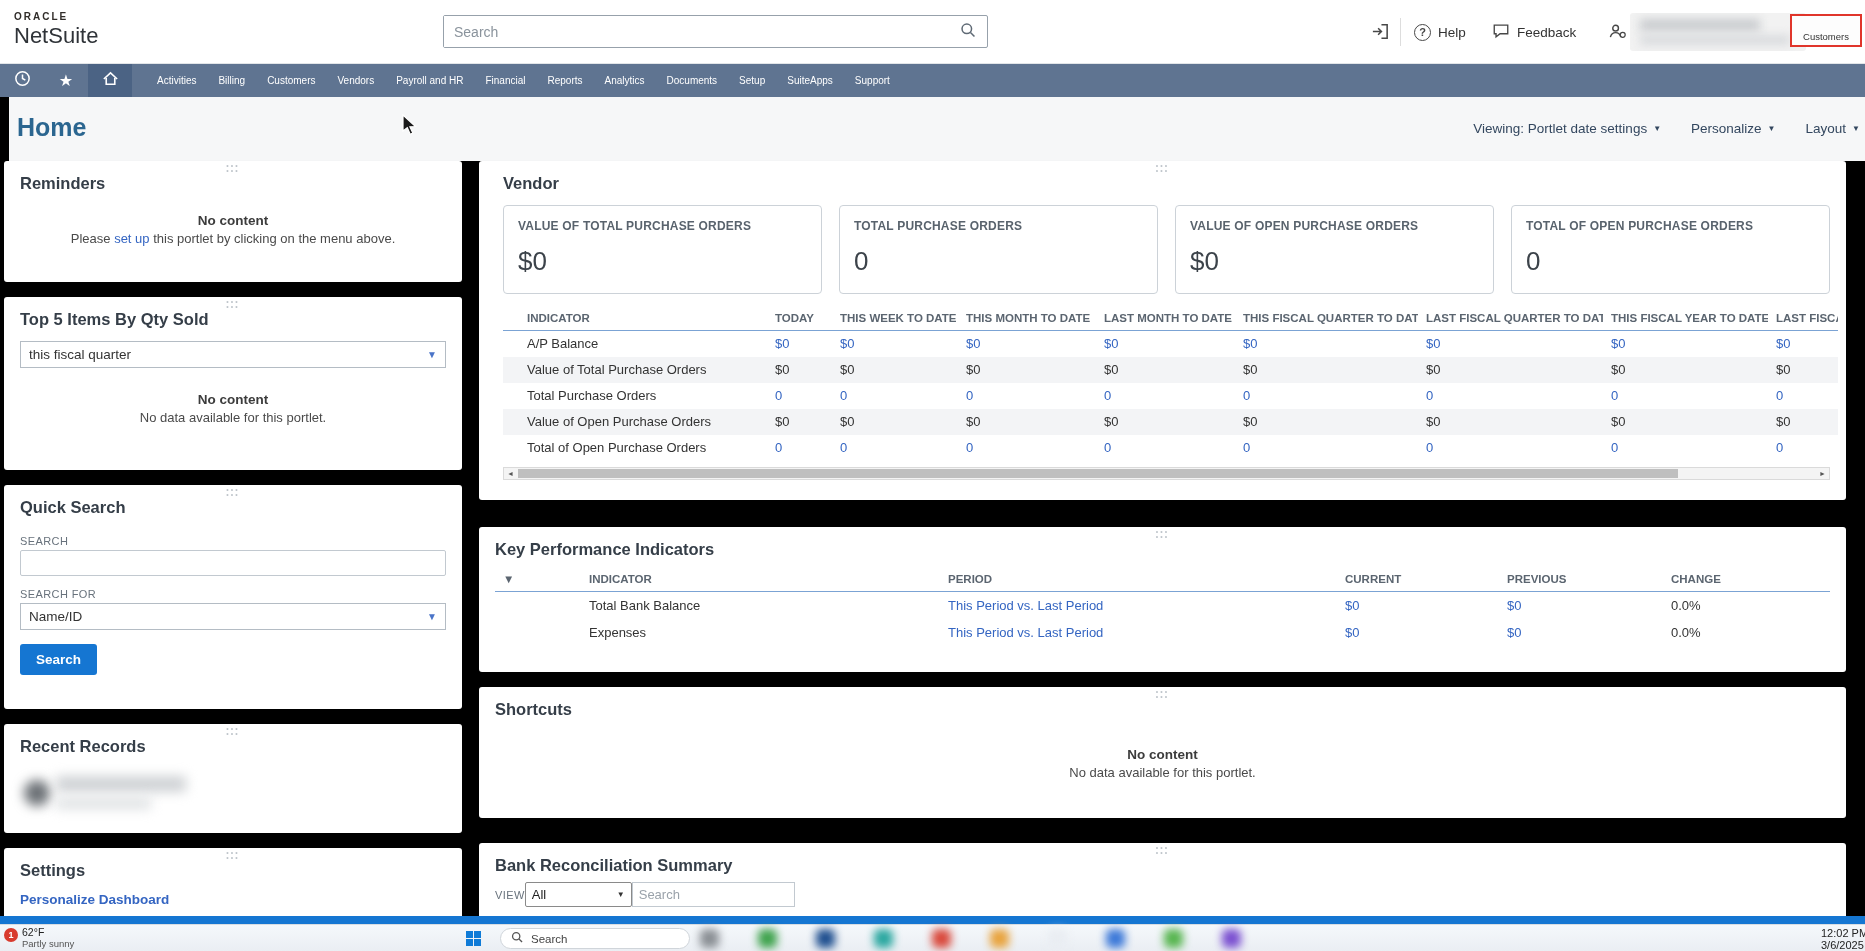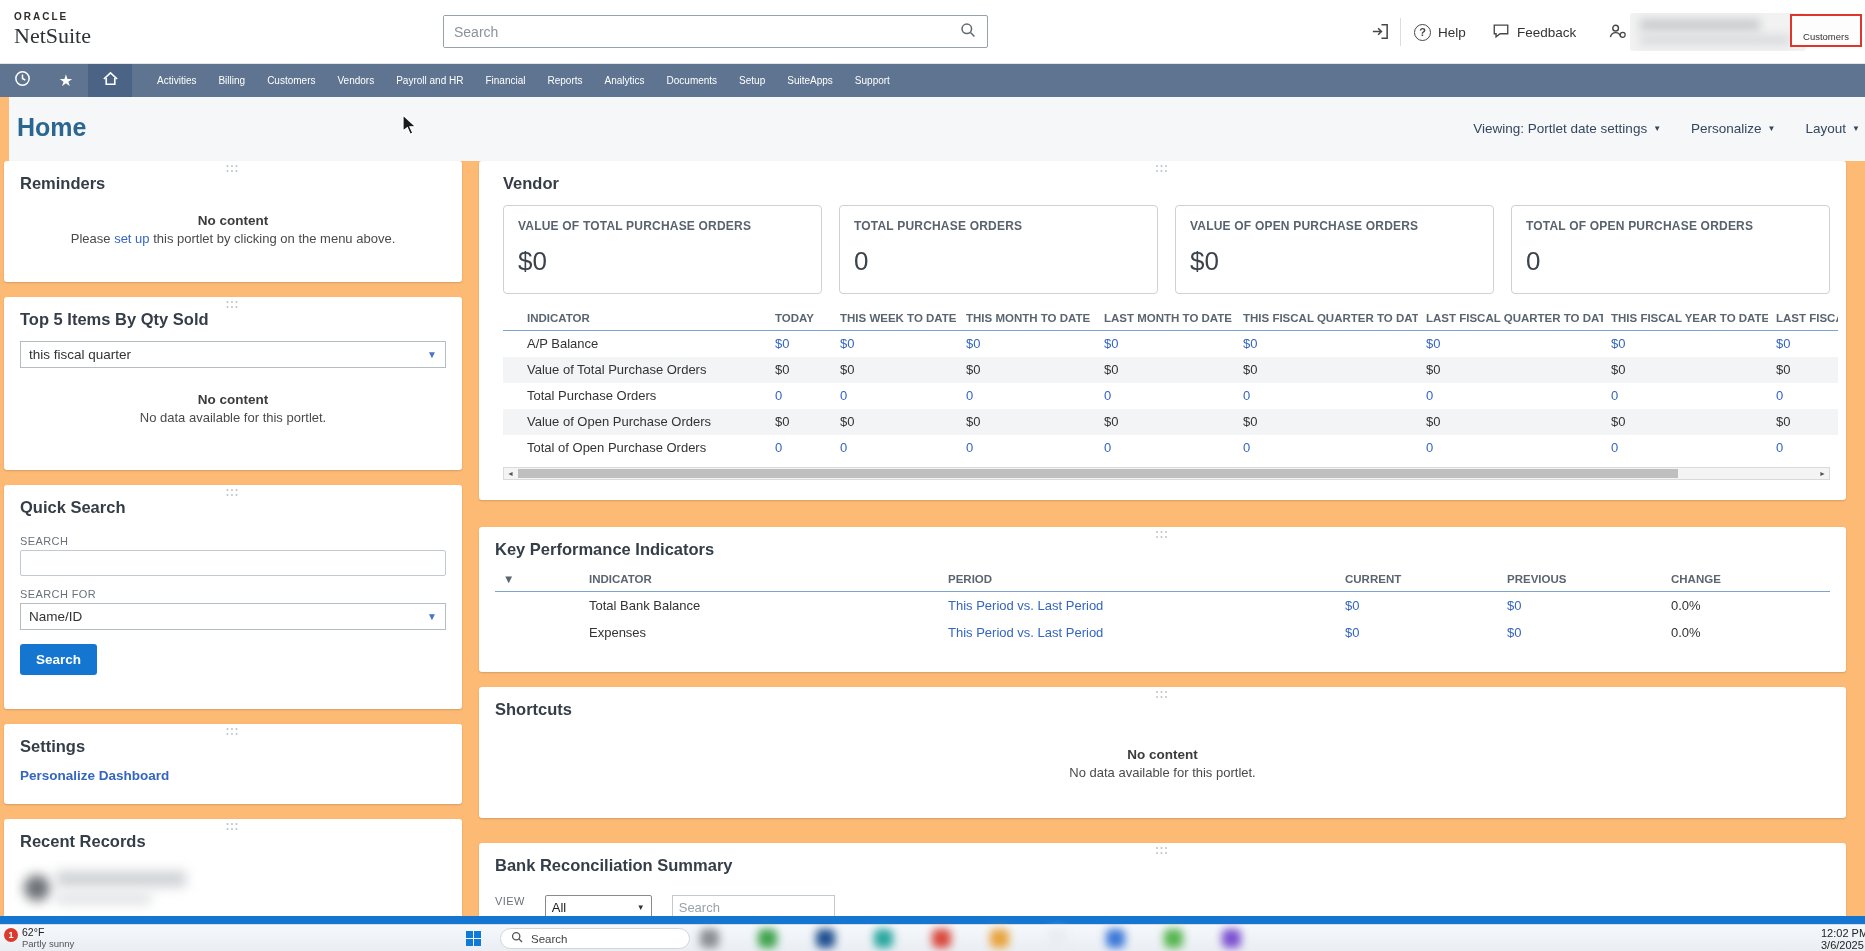--- a/index.html
+++ b/index.html
@@ -1,24 +1,24 @@
 <!DOCTYPE html>
 <html><head>
 <meta charset="utf-8">
 <style>
   * { box-sizing: border-box; margin: 0; padding: 0; }
   html,body { width:1865px; height:951px; }
   body { font-family:"Liberation Sans", sans-serif; background:#ebedee; }
-  .screen { position:relative; width:1865px; height:951px; overflow:hidden; background:#fdba74; }
+  .screen { position:relative; width:1865px; height:951px; overflow:hidden; background:#000000; }
 
   
   .topbar { position:absolute; top:0; left:0; width:1865px; height:64px; background:#fff; border-bottom:1px solid #e2e5e8; z-index:10; }
   .logo { position:absolute; left:14px; top:11px; cursor:pointer; }
   .logo-oracle { font-size:10px; font-weight:700; letter-spacing:2px; color:#312d2a; }
-  .logo-netsuite { font-size:22px; font-weight:400; color:#2f3338; margin-top:1px;font-family:Liberation Serif, serif; }
+  .logo-netsuite { font-size:22px; font-weight:400; color:#2f3338; margin-top:1px; }
   .gsearch { position:absolute; left:443px; top:15px; width:545px; height:33px; border:1px solid #97a1ab; border-radius:2px; background:#fff; display:flex; align-items:center; }
   .gsearch input { flex:1; border:none; outline:none; height:100%; padding:0 10px; font-size:14px; color:#333; font-family:"Liberation Sans",sans-serif; }
   .gsearch input::placeholder { color:#8a939c; }
   .gsearch .sbtn { width:38px; height:100%; background:none; border:none; display:flex; align-items:center; justify-content:center; cursor:pointer; }
   .tb-ic { position:absolute; top:22px; }
   .tb-item { position:absolute; top:0; height:64px; display:flex; align-items:center; gap:7px; font-size:13.5px; color:#333; cursor:pointer; }
   .tb-div { position:absolute; left:1400px; top:18px; width:1px; height:28px; background:#ddd; }
   .qicon { width:17px; height:17px; border:1.6px solid #474747; border-radius:50%; display:flex; align-items:center; justify-content:center; font-size:11px; font-weight:700; color:#474747; }
   .user-blur { position:absolute; left:1630px; top:13px; width:176px; height:38px; border-radius:3px; overflow:hidden; background:#f2f2f2; }
   .user-blur .bb1 { position:absolute; left:10px; top:6px; width:120px; height:12px; background:#c9cccf; filter:blur(5px); }
@@ -78,21 +78,21 @@
   .sb-arrow.left { left:0; } .sb-arrow.right { right:0; }
   .sb-thumb { position:absolute; left:14px; top:1px; height:9px; width:1160px; background:#bfbfbf; cursor:grab; }
 
   
   .ktable { border-collapse:collapse; table-layout:fixed; width:1335px; margin:2px 16px 14px; font-size:13px; }
   .ktable th { font-size:11.5px; font-weight:700; color:#5b6570; text-align:left; padding:6px 8px; border-bottom:1px solid #7ba3d4; white-space:nowrap; }
   .ktable td { padding:6px 8px; color:#333; white-space:nowrap; height:27px; }
   .karr { color:#3465c2; font-size:9px; text-align:center; }
 
   
-  .br-row { display:flex; margin:14px 16px; gap:20px; }
+  .br-row { display:flex; align-items:center; margin:1px 16px; }
   .br-label { font-size:11px; color:#68727c; letter-spacing:.4px; }
   .winsel { width:107px; height:25px; border:1px solid #8a8a8a; border-radius:2px; background:#fff; display:flex; align-items:center; justify-content:space-between; padding:0 6px; font-size:13px; color:#222; cursor:pointer; }
   .winsel .warr { font-size:8px; color:#333; }
   .br-search { width:163px; height:25px; border:1px solid #c2c9d0; padding:0 6px; font-size:13px; font-family:"Liberation Sans",sans-serif; }
   .br-search::placeholder { color:#9aa2aa; }
 
   
   .rr-blur { position:relative; height:60px; margin:4px 16px; }
   .rr-blur .rb1 { position:absolute; left:4px; top:14px; width:26px; height:26px; border-radius:50%; background:#6b7075; filter:blur(6px); }
   .rr-blur .rb2 { position:absolute; left:36px; top:10px; width:130px; height:16px; background:#cfd2d5; filter:blur(6px); }
@@ -276,40 +276,40 @@
         <div class="field-label">SEARCH</div>
         <input class="tinput" style="">
         <div class="field-label">SEARCH FOR</div>
         <div class="sel" style="margin:0 16px;">
           <span>Name/ID</span>
           <span class="arr">▼</span>
         </div>
         <button class="btn-primary">Search</button>
       </div>
 
-      <div class="card" style="height:80px;">
-        <div class="grip">
-            <div>•••</div>
-            <div>•••</div>
-          </div>
-        <h2>Settings</h2>
-        <a class="lnk pd-link">Personalize Dashboard</a>
-      </div>
-
       <div class="card" style="height:109px;">
         <div class="grip">
             <div>•••</div>
             <div>•••</div>
           </div>
         <h2>Recent Records</h2>
         <div class="rr-blur">
           <div class="rb1"></div>
             <div class="rb2"></div>
             <div class="rb3"></div>
         </div>
+      </div>
+
+      <div class="card" style="height:80px;">
+        <div class="grip">
+            <div>•••</div>
+            <div>•••</div>
+          </div>
+        <h2>Settings</h2>
+        <a class="lnk pd-link">Personalize Dashboard</a>
       </div>
     </div>
 
     <div class="rightcol">
 
       <div class="card" style="height:339px; margin-bottom:27px;padding-left:8px;">
         <div class="grip">
             <div>•••</div>
             <div>•••</div>
           </div>

